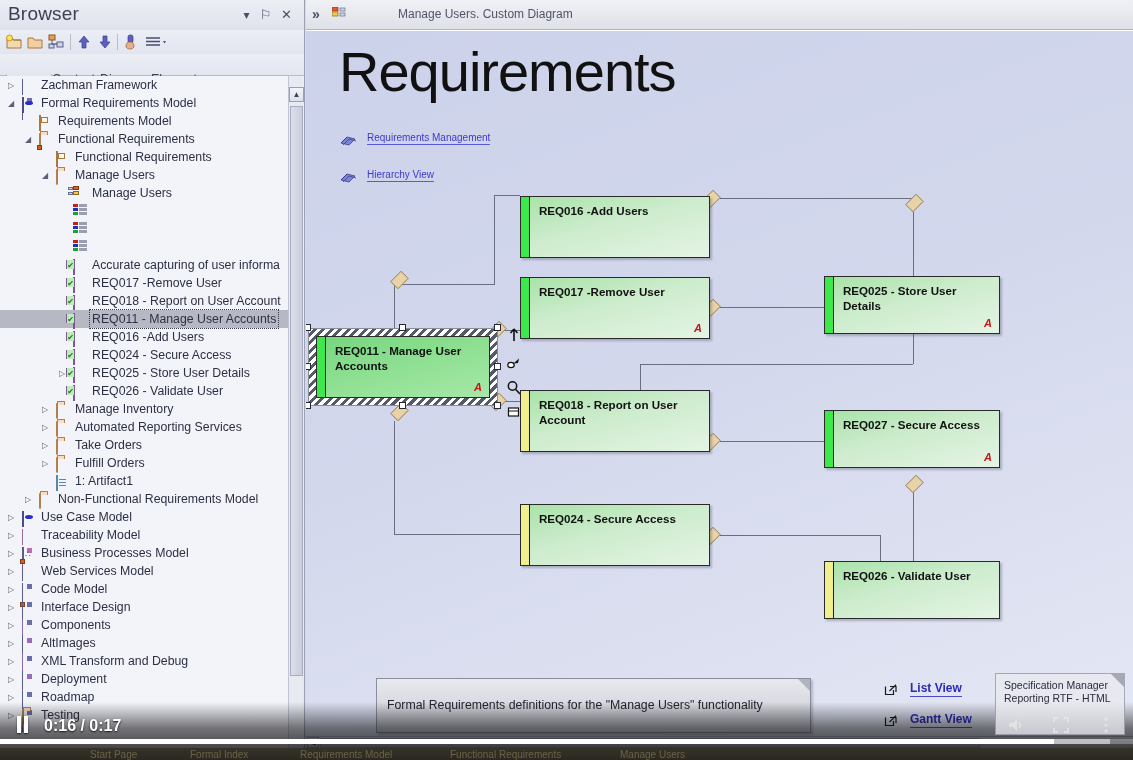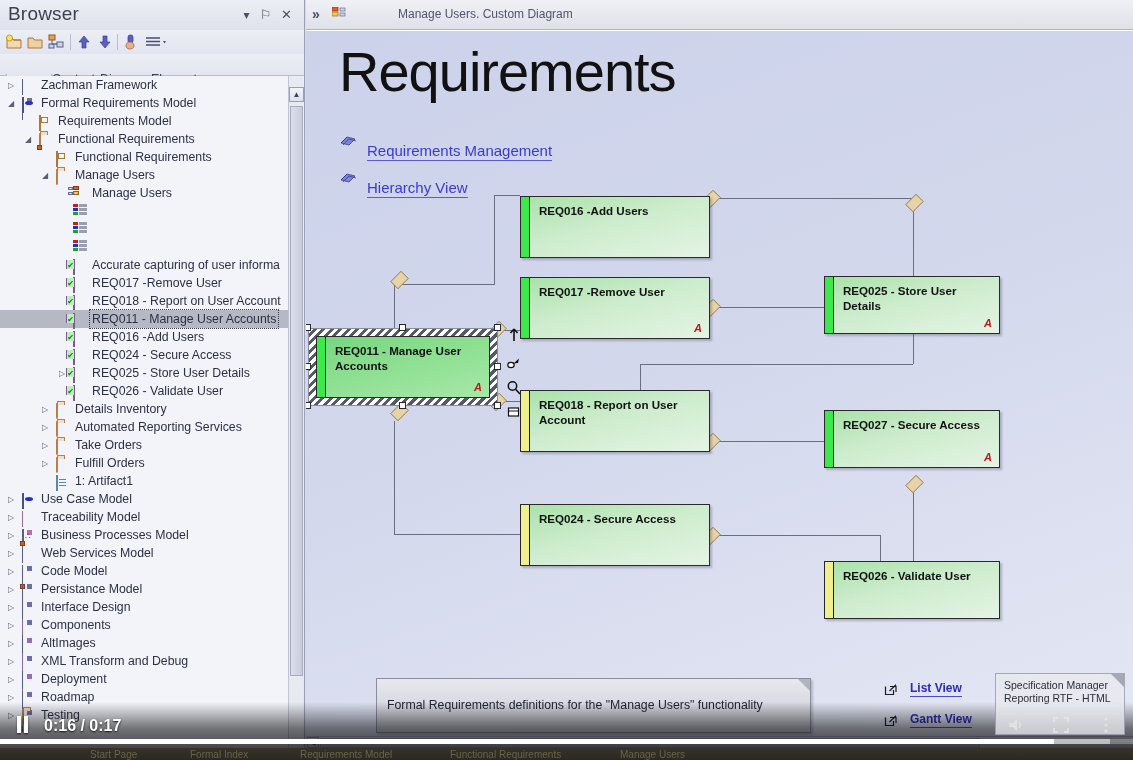--- a/index.html
+++ b/index.html
@@ -204,22 +204,22 @@
     position: absolute; left: 33px; top: 8px;
     font-size: 56px; color: #111; font-weight: 400; letter-spacing: -1px;
     font-family: "Liberation Sans", sans-serif;
   }
 
   .dlink { position: absolute; cursor: pointer; }
   .dlink .lk-icon {
     position: absolute; left: 0; top: 2px; width: 18px; height: 15px;
   }
   .dlink .lk-text {
-    position: absolute; left: 28px; top: 0; font-size: 15px; color: #3a3ad0;
-    border-bottom: 1px solid #5a5ad8; white-space: nowrap; padding-bottom: 1px; margin-top: 10px;
+    position: absolute; left: 28px; top: 0; font-size: 10px; color: #3a3ad0;
+    border-bottom: 1px solid #5a5ad8; white-space: nowrap; padding-bottom: 1px;
   }
 
   
   .req {
     position: absolute; border: 1px solid #2a2a2a;
     background: linear-gradient(165deg,#a8e2a8 0%,#cdeccd 45%,#e4f4e4 100%);
     box-shadow: 2px 2px 2px rgba(60,60,80,.30);
     overflow: hidden;
   }
   .req .bar {
@@ -515,21 +515,21 @@
           <span class="ticon" style="left:73px"><span class="ic-req"></span></span>
           <span class="tlabel" style="left:90px">REQ025 - Store User Details</span>
         </div>
         <div class="trow">
           <span class="ticon" style="left:73px"><span class="ic-req"></span></span>
           <span class="tlabel" style="left:90px">REQ026 - Validate User</span>
         </div>
         <div class="trow">
           <span class="arrow closed" style="left:42px"></span>
           <span class="ticon" style="left:56px"><span class="ic-folder"></span></span>
-          <span class="tlabel" style="left:73px">Details Inventory</span>
+          <span class="tlabel" style="left:73px">Manage Inventory</span>
         </div>
         <div class="trow">
           <span class="arrow closed" style="left:42px"></span>
           <span class="ticon" style="left:56px"><span class="ic-folder"></span></span>
           <span class="tlabel" style="left:73px">Automated Reporting Services</span>
         </div>
         <div class="trow">
           <span class="arrow closed" style="left:42px"></span>
           <span class="ticon" style="left:56px"><span class="ic-folder"></span></span>
           <span class="tlabel" style="left:73px">Take Orders</span>
@@ -537,20 +537,25 @@
         <div class="trow">
           <span class="arrow closed" style="left:42px"></span>
           <span class="ticon" style="left:56px"><span class="ic-folder"></span></span>
           <span class="tlabel" style="left:73px">Fulfill Orders</span>
         </div>
         <div class="trow">
           <span class="ticon" style="left:56px"><span class="ic-artifact"></span></span>
           <span class="tlabel" style="left:73px">1: Artifact1</span>
         </div>
         <div class="trow">
+          <span class="arrow closed" style="left:25px"></span>
+          <span class="ticon" style="left:39px"><span class="ic-folder"></span></span>
+          <span class="tlabel" style="left:56px">Non-Functional Requirements Model</span>
+        </div>
+        <div class="trow">
           <span class="arrow closed" style="left:8px"></span>
           <span class="ticon" style="left:22px"><span class="ic-oval"></span></span>
           <span class="tlabel" style="left:39px">Use Case Model</span>
         </div>
         <div class="trow">
           <span class="arrow closed" style="left:8px"></span>
           <span class="ticon" style="left:22px"><span class="ic-box pink"><i></i></span></span>
           <span class="tlabel" style="left:39px">Traceability Model</span>
         </div>
         <div class="trow">
@@ -560,25 +565,20 @@
         </div>
         <div class="trow">
           <span class="arrow closed" style="left:8px"></span>
           <span class="ticon" style="left:22px"><span class="ic-box" style="position:relative"><i></i><span class="subbadge"></span></span></span>
           <span class="tlabel" style="left:39px">Web Services Model</span>
         </div>
         <div class="trow">
           <span class="arrow closed" style="left:8px"></span>
           <span class="ticon" style="left:22px"><span class="ic-box"><i></i></span></span>
           <span class="tlabel" style="left:39px">Code Model</span>
-        </div>
-        <div class="trow">
-          <span class="arrow closed" style="left:8px"></span>
-          <span class="ticon" style="left:22px"><span class="ic-box"><i></i></span></span>
-          <span class="tlabel" style="left:39px">Persistance Model</span>
         </div>
         <div class="trow">
           <span class="arrow closed" style="left:8px"></span>
           <span class="ticon" style="left:22px"><span class="ic-box"><i></i></span></span>
           <span class="tlabel" style="left:39px">Interface Design</span>
         </div>
         <div class="trow">
           <span class="arrow closed" style="left:8px"></span>
           <span class="ticon" style="left:22px"><span class="ic-box lilac"><i></i></span></span>
           <span class="tlabel" style="left:39px">Components</span>

